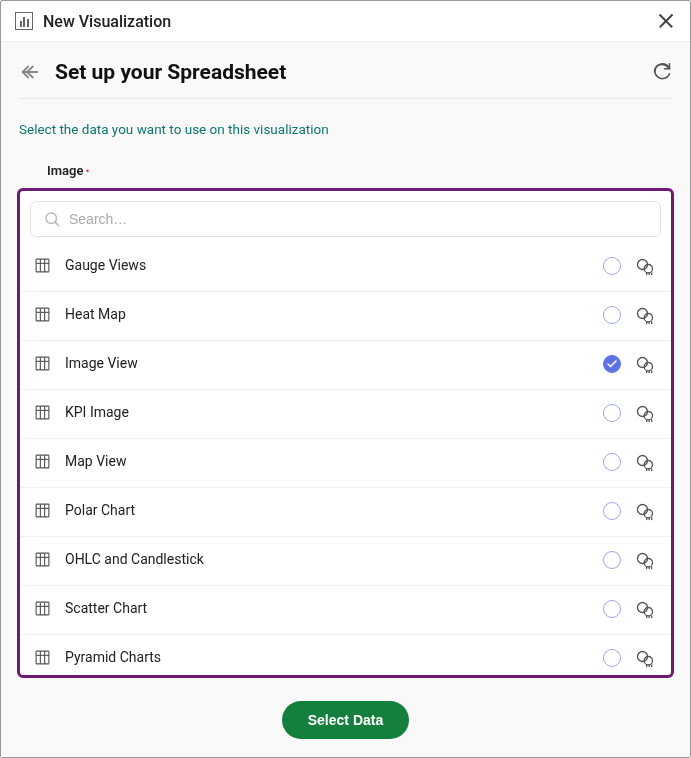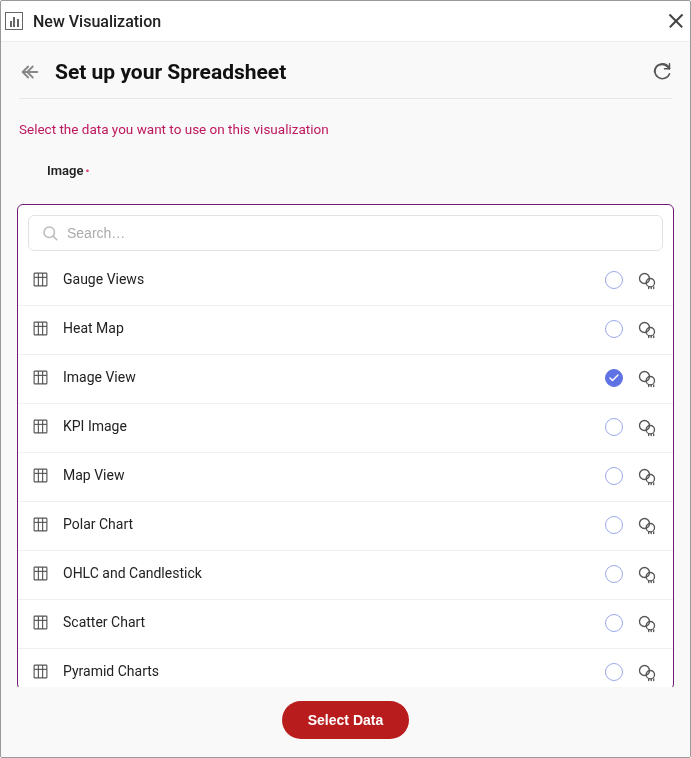--- a/index.html
+++ b/index.html
@@ -9,21 +9,21 @@
       width: 691px;
       height: 758px;
       overflow: hidden;
       border: 1px solid #999;
       border-radius: 2px;
       position: relative;
     }
     .titlebar {
       display: flex;
       align-items: center;
-      padding: 10px 4px;
+      padding: 10px 14px;
       border-bottom: 1px solid #eee;
       gap: 10px;
     }
     .titlebar .app-icon {
       width: 18px; height: 18px;
       border: 1.2px solid #666;
       display: flex; align-items: flex-end; justify-content: center;
       gap: 1.5px; padding: 2px;
     }
     .titlebar .app-icon span {
@@ -42,26 +42,26 @@
     .content-wrap { background: #f9f9fa; height: calc(100% - 41px); padding: 0 8px; position: relative; }
     .header-row {
       display: flex; align-items: center; padding: 18px 10px 14px; gap: 14px; justify-content: flex-end;
     }
     .back-arrow {
       width: 22px; height: 22px; cursor: pointer; color: #888;
     }
     .header-row h2 { font-size: 21px; font-weight: 700; color: #111; flex: 1; }
     .refresh { width: 20px; height: 20px; cursor: pointer; color: #555; }
     .divider { height: 1px; background: #e7e7e9; margin: 0 10px; }
-    .subtext { font-size: 13.5px; color: #be185d; padding: 22px 10px 26px; }
+    .subtext { font-size: 13.5px; color: #0f766e; padding: 22px 10px 26px; }
     .sheets-label { font-size: 13px; font-weight: 600; color: #222; padding: 0 0 10px 38px; }
     .sheets-label .req { color: #d36; font-size: 11px; vertical-align: middle; margin-left: 2px; }
     .panel {
-      background: #fff; border: 1px solid #701a75; border-radius: 6px;
-      margin: 16px 8px; overflow: hidden;
+      background: #fff; border: 3px solid #701a75; border-radius: 6px;
+      margin: 0 8px; overflow: hidden;
     }
     .search-wrap { padding: 10px 10px 6px; }
     .search-box {
       display: flex; align-items: center; border: 1px solid #e2e2e4; border-radius: 6px;
       padding: 8px 12px; gap: 8px;
     }
     .search-box svg { color: #bbb; width: 18px; height: 18px; }
     .search-box input {
       border: none; outline: none; font-size: 14px; color: #333; flex: 1; background: transparent;
     }
@@ -79,21 +79,21 @@
       display: flex; align-items: center; justify-content: center; flex-shrink: 0;
     }
     .radio.selected { background: #5f72e4; border-color: #5f72e4; }
     .radio.selected svg { color: #fff; width: 12px; height: 12px; }
     .chat-icon { width: 20px; height: 20px; color: #555; cursor: pointer; flex-shrink: 0; }
     .footer {
       position: absolute; bottom: 0; left: 0; right: 0; padding: 14px 0 18px;
       background: #f9f9fa; display: flex; justify-content: center;
     }
     .primary-btn {
-      background: #b91c1c; color: #fff; border: none; border-radius: 20px;
+      background: #15803d; color: #fff; border: none; border-radius: 20px;
       padding: 11px 26px; font-size: 14px; font-weight: 600; cursor: pointer;
     }
   </style>
 </head>
 <body>
 
 <div class="titlebar">
   <div class="app-icon">
     <span class="bar1"></span>
       <span class="bar2"></span>

